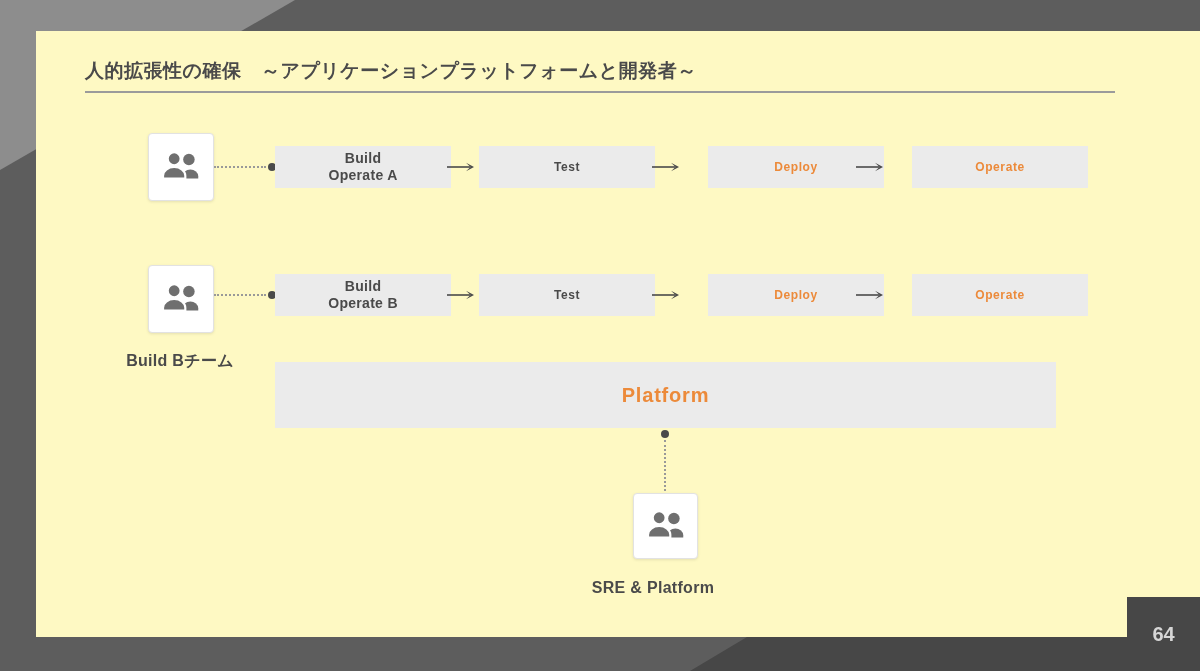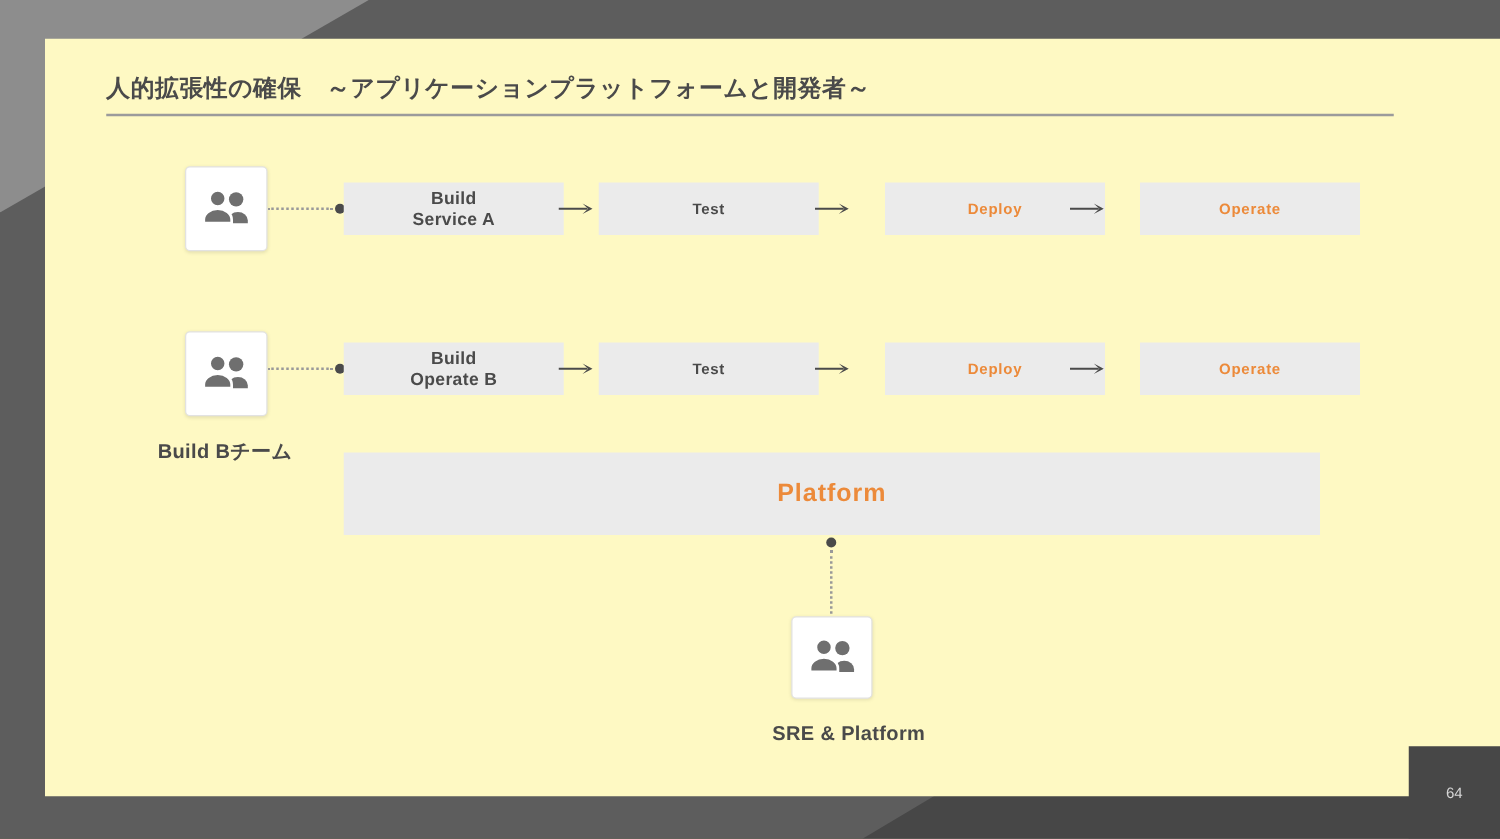--- a/index.html
+++ b/index.html
@@ -26,21 +26,21 @@
   
   .slide{
     position:absolute;left:36px;top:31px;width:1129px;height:606px;
     background:#fef9c3;
     padding-left:40px;
   }
   .page-box{
     position:absolute;left:1127px;top:597px;width:73px;height:74px;
     background:var(--bg-dark,#474747);
     display:flex;align-items:center;justify-content:center;
-    color:#d6d6d6;font-size:12px;font-weight:normal;
+    color:#d6d6d6;font-size:20px;font-weight:bold;
   }
   
   .title{
     position:absolute;left:49px;top:27px;
     font-size:19px;font-weight:bold;color:var(--dark-text,#4a4a4a);
     letter-spacing:.5px;white-space:nowrap;
   }
   .title-rule{
     position:absolute;left:49px;top:60px;width:1030px;height:2px;
     background:#9b9b9b;
@@ -57,21 +57,21 @@
   .team-b{left:112px;top:234px;}
   .sre-box{left:597px;top:462px;width:63px;height:64px;}
   
   .team-label{
     position:absolute;width:220px;text-align:center;
     font-size:16px;font-weight:bold;color:var(--dark-text,#4a4a4a);
     letter-spacing:.3px;white-space:nowrap;
   }
   .label-a{left:34px;top:188px;}
   .label-b{left:34px;top:320px;}
-  .label-sre{left:533px;top:548px;}
+  .label-sre{left:507px;top:548px;}
   
   .dotted-h{
     position:absolute;width:52px;height:0;
     border-top:2px dotted #999;
   }
   .dotted-v{
     position:absolute;height:51px;width:0;
     border-left:2px dotted #999;
   }
   .dot{
@@ -125,21 +125,21 @@
           <path d="M7 48 v-4 a15.5 12 0 0 1 31 0 v4 z" stroke="#ffffff" stroke-width="3"></path>
         </g>
       </svg>
     </div>
     <div class="dotted-h" style="left:178px;top:135px;"></div>
     <div class="dot" style="left:232px;top:132px;"></div>
 
     <div class="stage row-a col-1">
       <div class="two-line">
         <div>Build</div>
-        <div>Service A</div>
+        <div>Operate A</div>
       </div>
     </div>
     <svg class="arrow arrow-row-a ar-1" viewBox="0 0 32 12">
         <line x1="1" y1="6" x2="24" y2="6" stroke="#4a4a4a" stroke-width="1.6"></line>
         <path d="M20 1.8 L28 6 L20 10.2 L24.5 6 Z" fill="#4a4a4a"></path>
       </svg>
     <div class="stage single row-a col-2">Test</div>
     <svg class="arrow arrow-row-a ar-2" viewBox="0 0 32 12">
         <line x1="1" y1="6" x2="24" y2="6" stroke="#4a4a4a" stroke-width="1.6"></line>
         <path d="M20 1.8 L28 6 L20 10.2 L24.5 6 Z" fill="#4a4a4a"></path>

